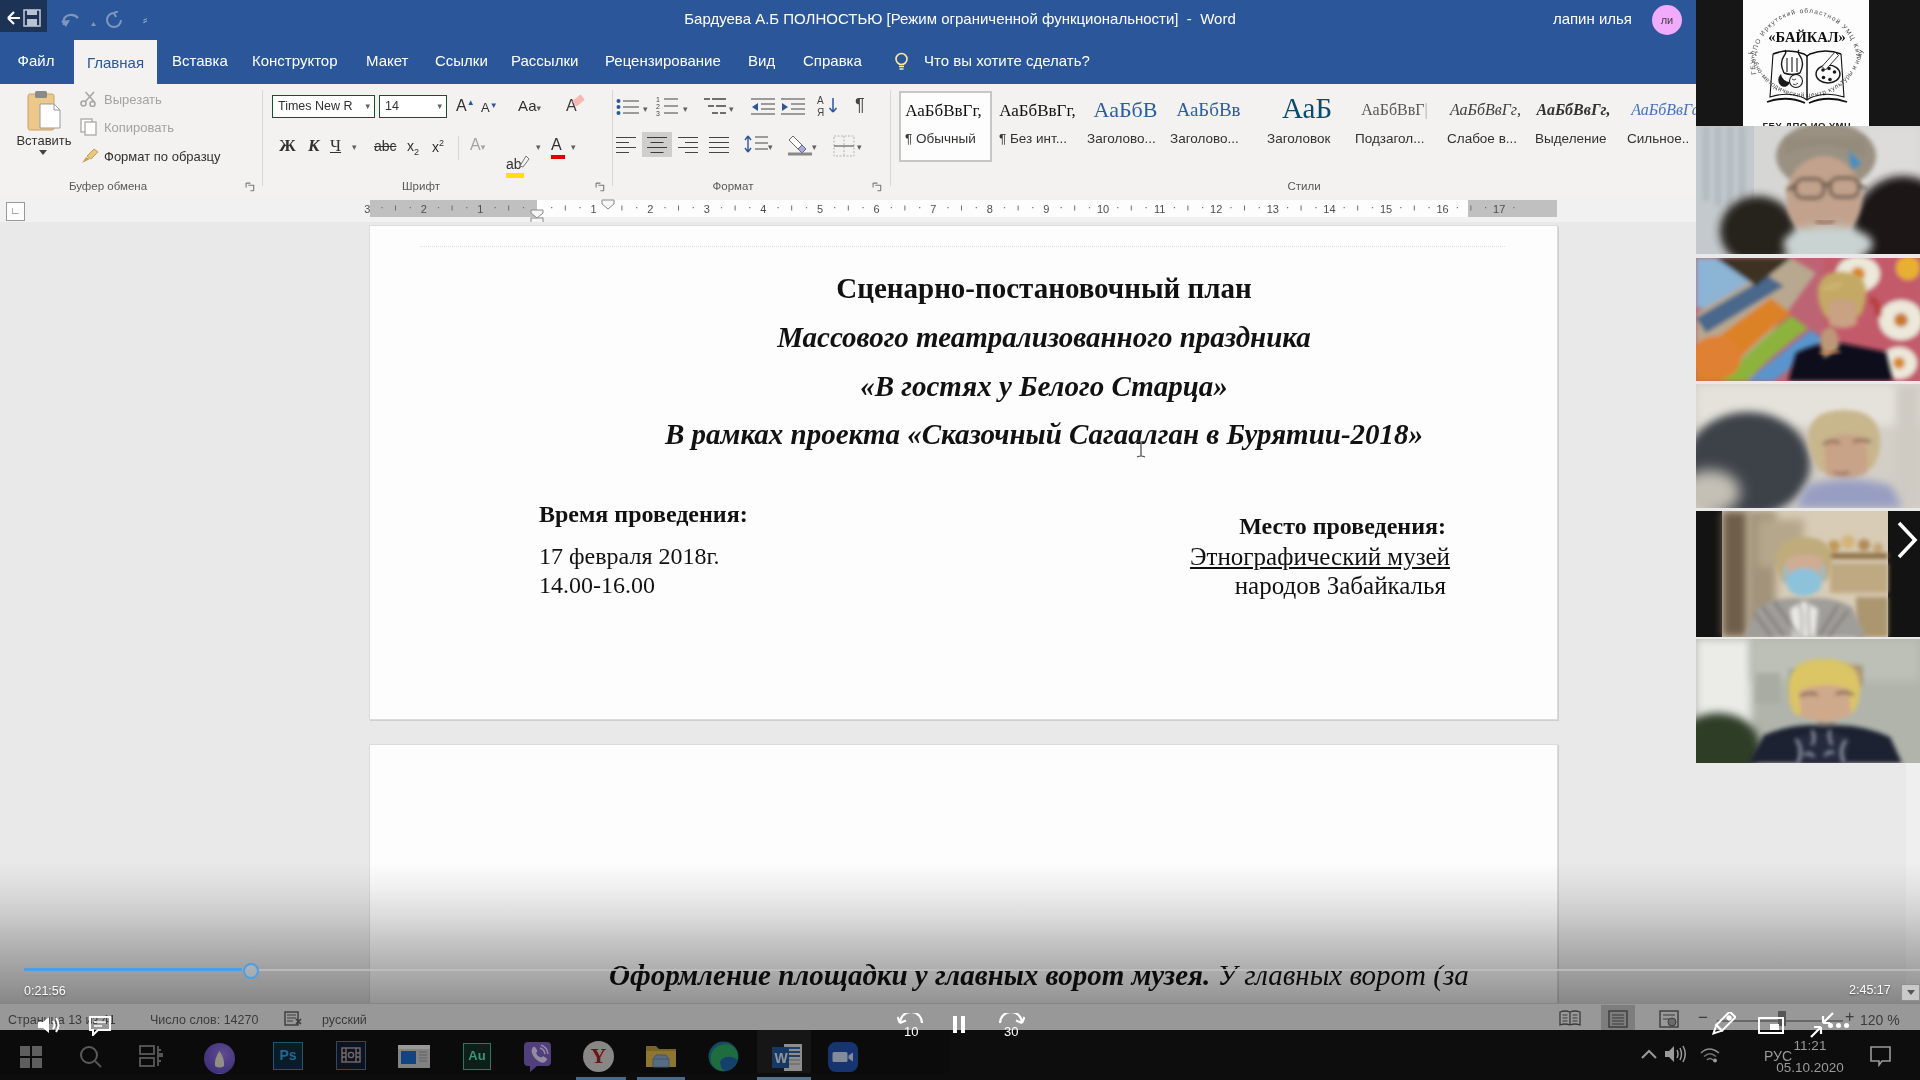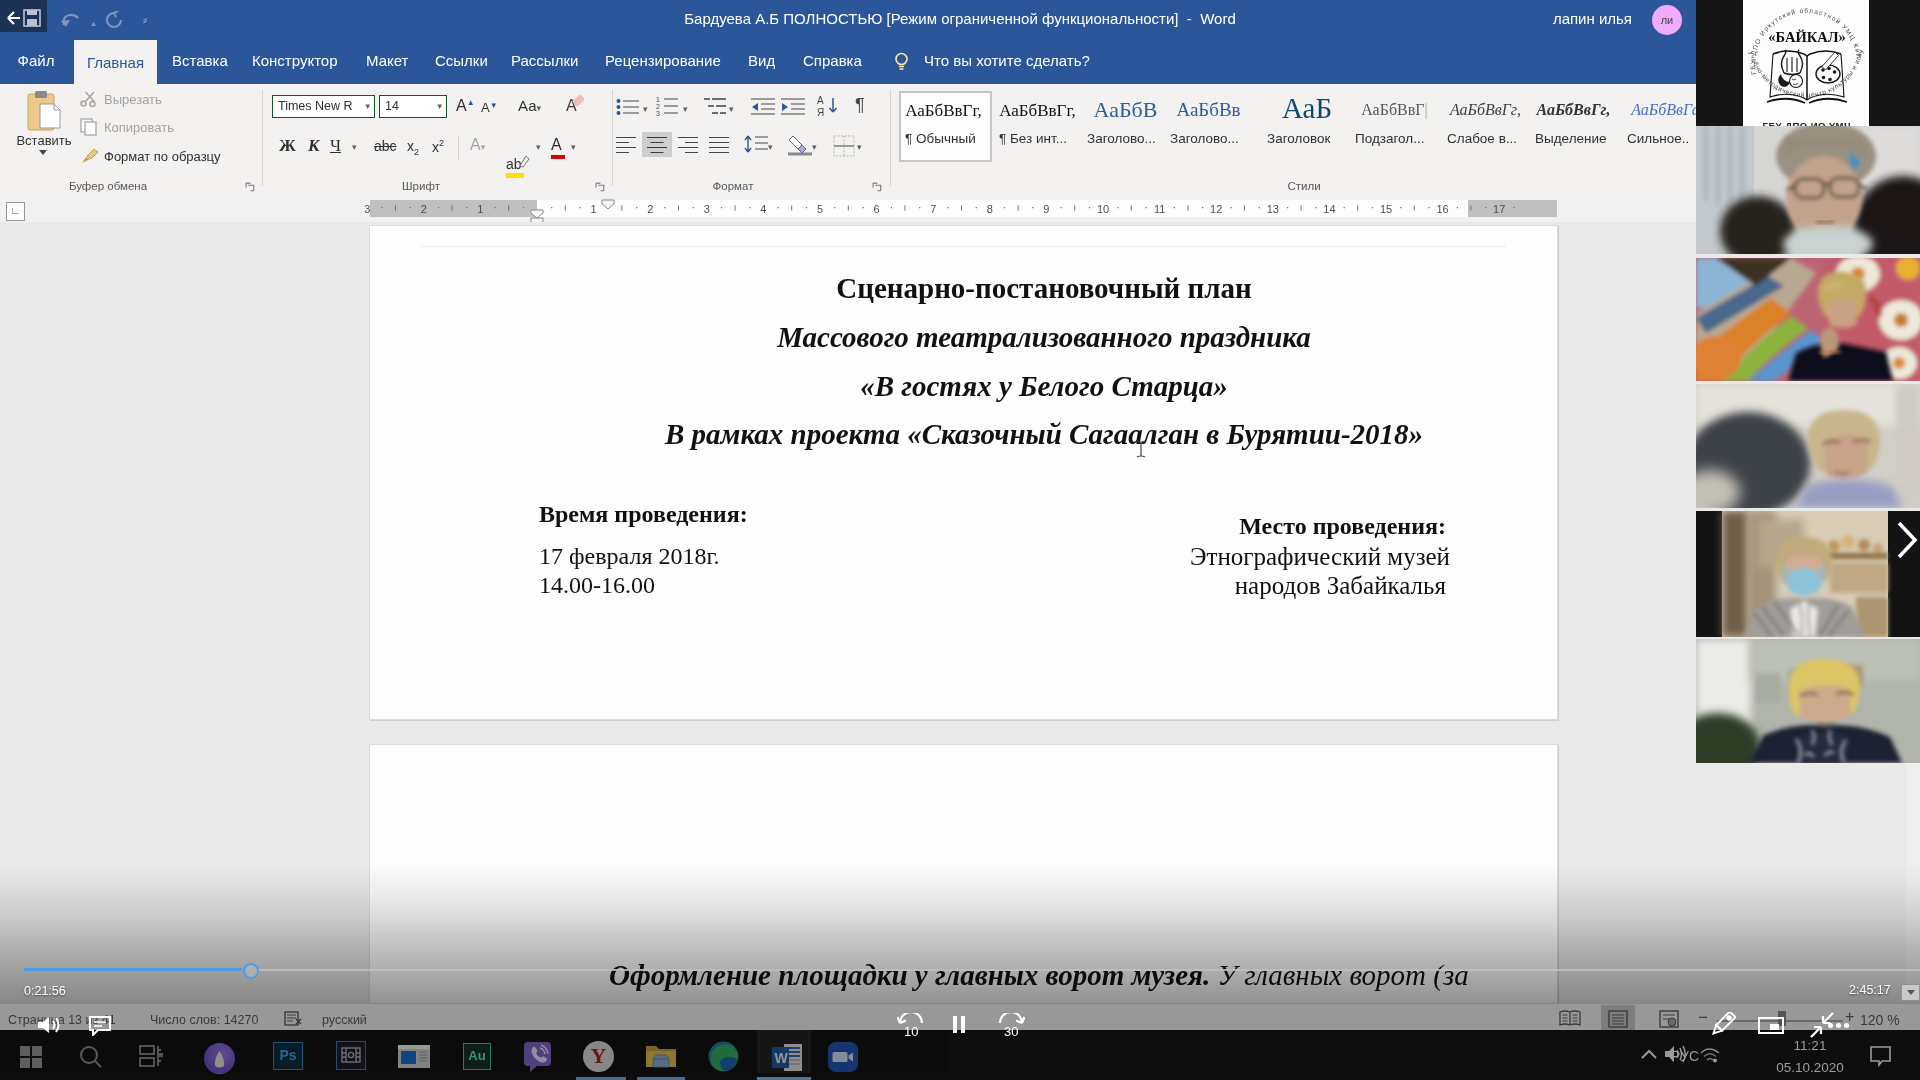--- a/index.html
+++ b/index.html
@@ -370,21 +370,21 @@
 
 <div class="abs" style="left:420px;top:246px;width:1085px;height:0;border-top:1px dotted rgba(185,185,185,0.45);"></div>
 <div class="abs dline dserif" style="left:600px;top:273.8px;width:888px;text-align:center;font-size:29px;line-height:29px;font-weight:bold;">Сценарно-постановочный план</div>
 <div class="abs dline dserif" style="left:600px;top:322.8px;width:888px;text-align:center;font-size:29px;line-height:29px;font-weight:bold;font-style:italic;">Массового театрализованного праздника</div>
 <div class="abs dline dserif" style="left:600px;top:371.8px;width:888px;text-align:center;font-size:29px;line-height:29px;font-weight:bold;font-style:italic;">«В гостях у Белого Старца»</div>
 <div class="abs dline dserif" style="left:600px;top:419.8px;width:888px;text-align:center;font-size:29px;line-height:29px;font-weight:bold;font-style:italic;">В рамках проекта «Сказочный Сагаалган в Бурятии-2018»</div>
 <div class="abs dline dserif" style="left:539px;top:502px;font-size:24px;line-height:24px;font-weight:bold;">Время проведения:</div>
 <div class="abs dline dserif" style="left:539px;top:544px;font-size:24px;line-height:24px;">17 февраля 2018г.</div>
 <div class="abs dline dserif" style="left:539px;top:573px;font-size:24px;line-height:24px;">14.00-16.00</div>
 <div class="abs dline dserif" style="left:1100px;top:514px;width:346px;text-align:right;font-size:24px;line-height:24px;font-weight:bold;">Место проведения:</div>
-<div class="abs dline dserif" style="left:1100px;top:544px;width:350px;text-align:right;font-size:25px;line-height:25px;">Этнографический музей</div>
+<div class="abs dline dserif" style="left:1100px;top:544px;width:350px;text-align:right;font-size:25px;line-height:25px;text-decoration:underline;">Этнографический музей</div>
 <div class="abs dline dserif" style="left:1100px;top:573px;width:346px;text-align:right;font-size:25px;line-height:25px;">народов Забайкалья</div>
 <div class="abs dline dserif" style="left:609px;top:960.8px;font-size:29px;line-height:29px;font-style:italic;"><b>Оформление площадки у главных ворот музея.</b> У главных ворот (за</div>
 <svg class="abs" style="left:1135px;top:440px;" width="12" height="18" viewBox="0 0 12 18">
       <path d="M2 1 q4 2 8 0 M2 17 q4 -2 8 0 M6 1.5 v15" stroke="#444" stroke-width="1.2" fill="none"></path>
     </svg>
 
 <div class="abs" id="sidebar">
 
 <div class="abs" style="left:1696px;top:0;width:47px;height:126px;background:#161616;"></div>
 <div class="abs" style="left:1869px;top:0;width:51px;height:126px;background:#161616;"></div>
@@ -733,20 +733,20 @@
         <path d="M13 5 q2 4 0 8 M16 3 q3 6 0 12 M19 1 q4.5 8 0 16" stroke="#9a9a9a" stroke-width="1.5" fill="none"></path>
       </svg>
 <svg class="abs" style="left:1699px;top:16px;" width="22" height="17" viewBox="0 0 22 17">
         <g fill="none" stroke="#9a9a9a" stroke-width="1.6">
           <path d="M2 7 Q10 -1 20 7" opacity="0.9"></path>
           <path d="M5 10.5 Q11 5 17 10.5" opacity="0.7"></path>
           <path d="M8 14 Q11 11 14 14" opacity="0.8"></path>
         </g>
         <circle cx="16" cy="14.5" r="2" fill="#9a9a9a"></circle>
       </svg>
-<div class="abs" style="left:1671px;top:18px;font-size:14px;color:#9a9a9a;">РУС</div>
+<div class="abs" style="left:1764px;top:18px;font-size:14px;color:#9a9a9a;">РУС</div>
 <div class="abs" style="left:1775px;top:8px;width:70px;text-align:center;font-size:13.5px;color:#9a9a9a;">11:21</div>
 <div class="abs" style="left:1775px;top:30px;width:70px;text-align:center;font-size:13.5px;color:#9a9a9a;">05.10.2020</div>
 <svg class="abs" style="left:1869px;top:15px;" width="23" height="22" viewBox="0 0 23 22">
         <path d="M2 2 h19 v14 h-8 l-3 4 v-4 h-8 z" fill="none" stroke="#9a9a9a" stroke-width="1.6"></path>
       </svg>
 </div>
 </div>
 
 </body></html>

